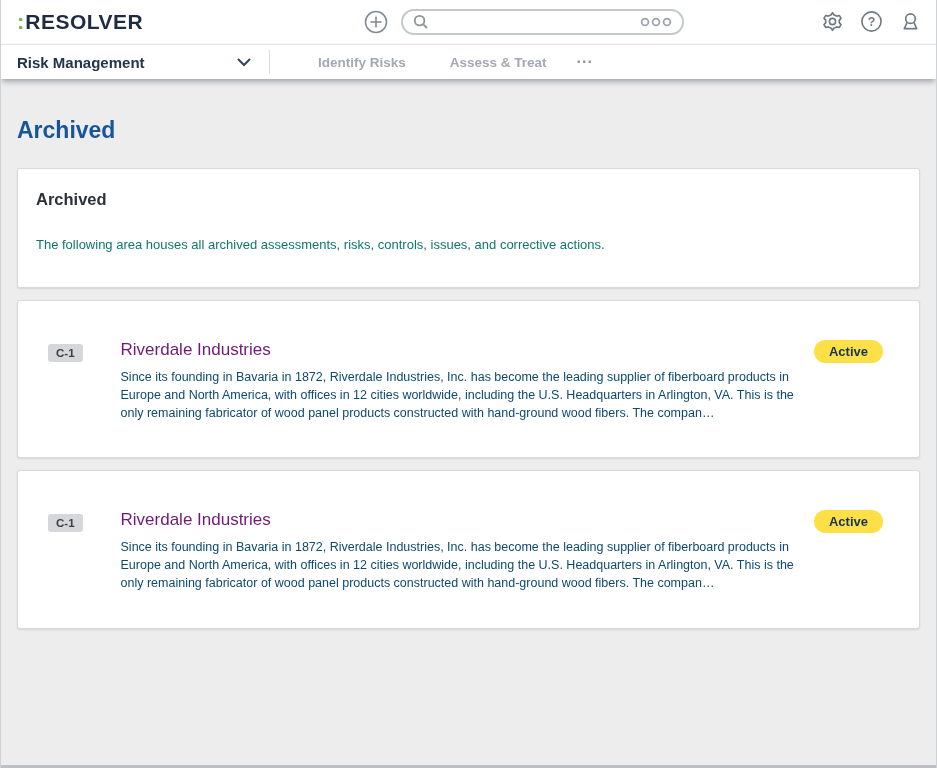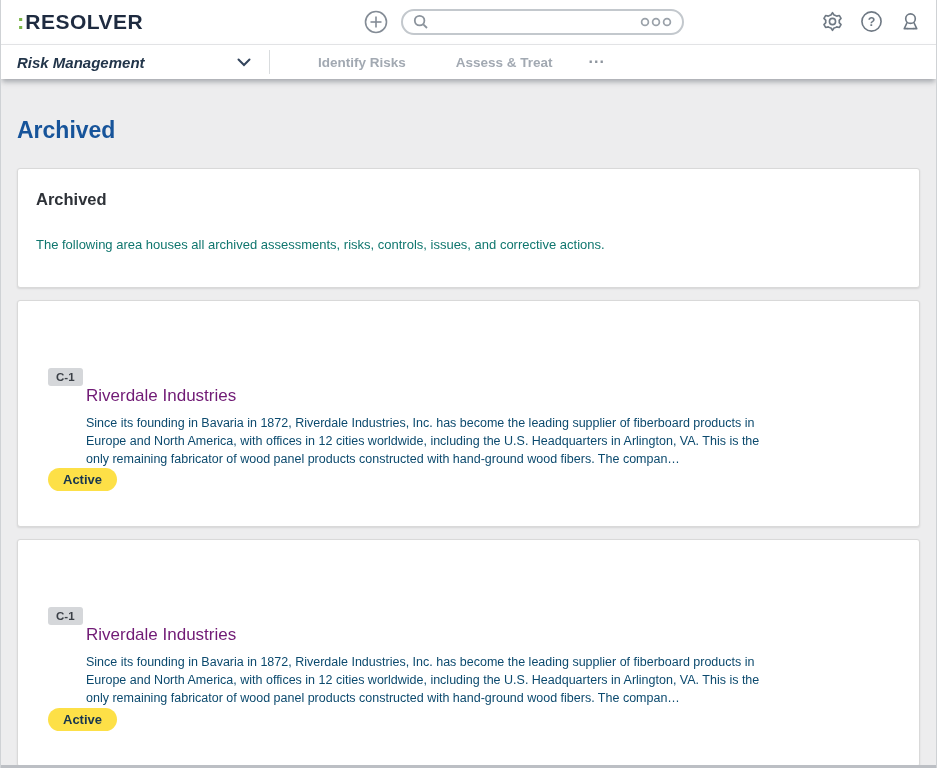--- a/index.html
+++ b/index.html
@@ -83,29 +83,28 @@
     z-index:5;
   }
   .app-selector {
     width:268px;
     height:100%;
     display:flex;
     align-items:center;
     justify-content:space-between;
     padding:0 18px 0 16px;
     cursor:pointer;
-    font-style:italic;
   }
   .app-selector-label {
     color:#22354a;
     font-size:15px;
     font-weight:bold;
   }
   .nav-divider { width:1px; height:24px; background:#d9dcde; }
-  .nav-tabs { display:flex; align-items:center; margin-left:26px; gap:6px; }
+  .nav-tabs { display:flex; align-items:center; margin-left:26px; gap:0; }
   .nav-tab {
     color:#a2a9b2;
     font-size:13.5px;
     font-weight:bold;
     padding:0 22px;
     cursor:pointer;
     white-space:nowrap;
   }
   .nav-more {
     color:#8d949d;
@@ -141,27 +140,26 @@
     font-size:16.5px;
     font-weight:bold;
   }
   .card-intro {
     margin-top:28px;
     margin-bottom:14px;
     color:#0f766e;
     font-size:13px;
   }
   .list-item {
-    margin-top:42px;
+    margin-top:18px;
     margin-bottom:14px;
     display:flex;
     align-items:flex-start;
     padding-left:12px;
     cursor:pointer;
-    flex-direction:column;
   }
   .item-id-badge {
     background:#d5d7da;
     color:#3a3f46;
     font-size:11.5px;
     font-weight:bold;
     padding:3px 8px;
     border-radius:3px;
     margin-top:4px;
     white-space:nowrap;

